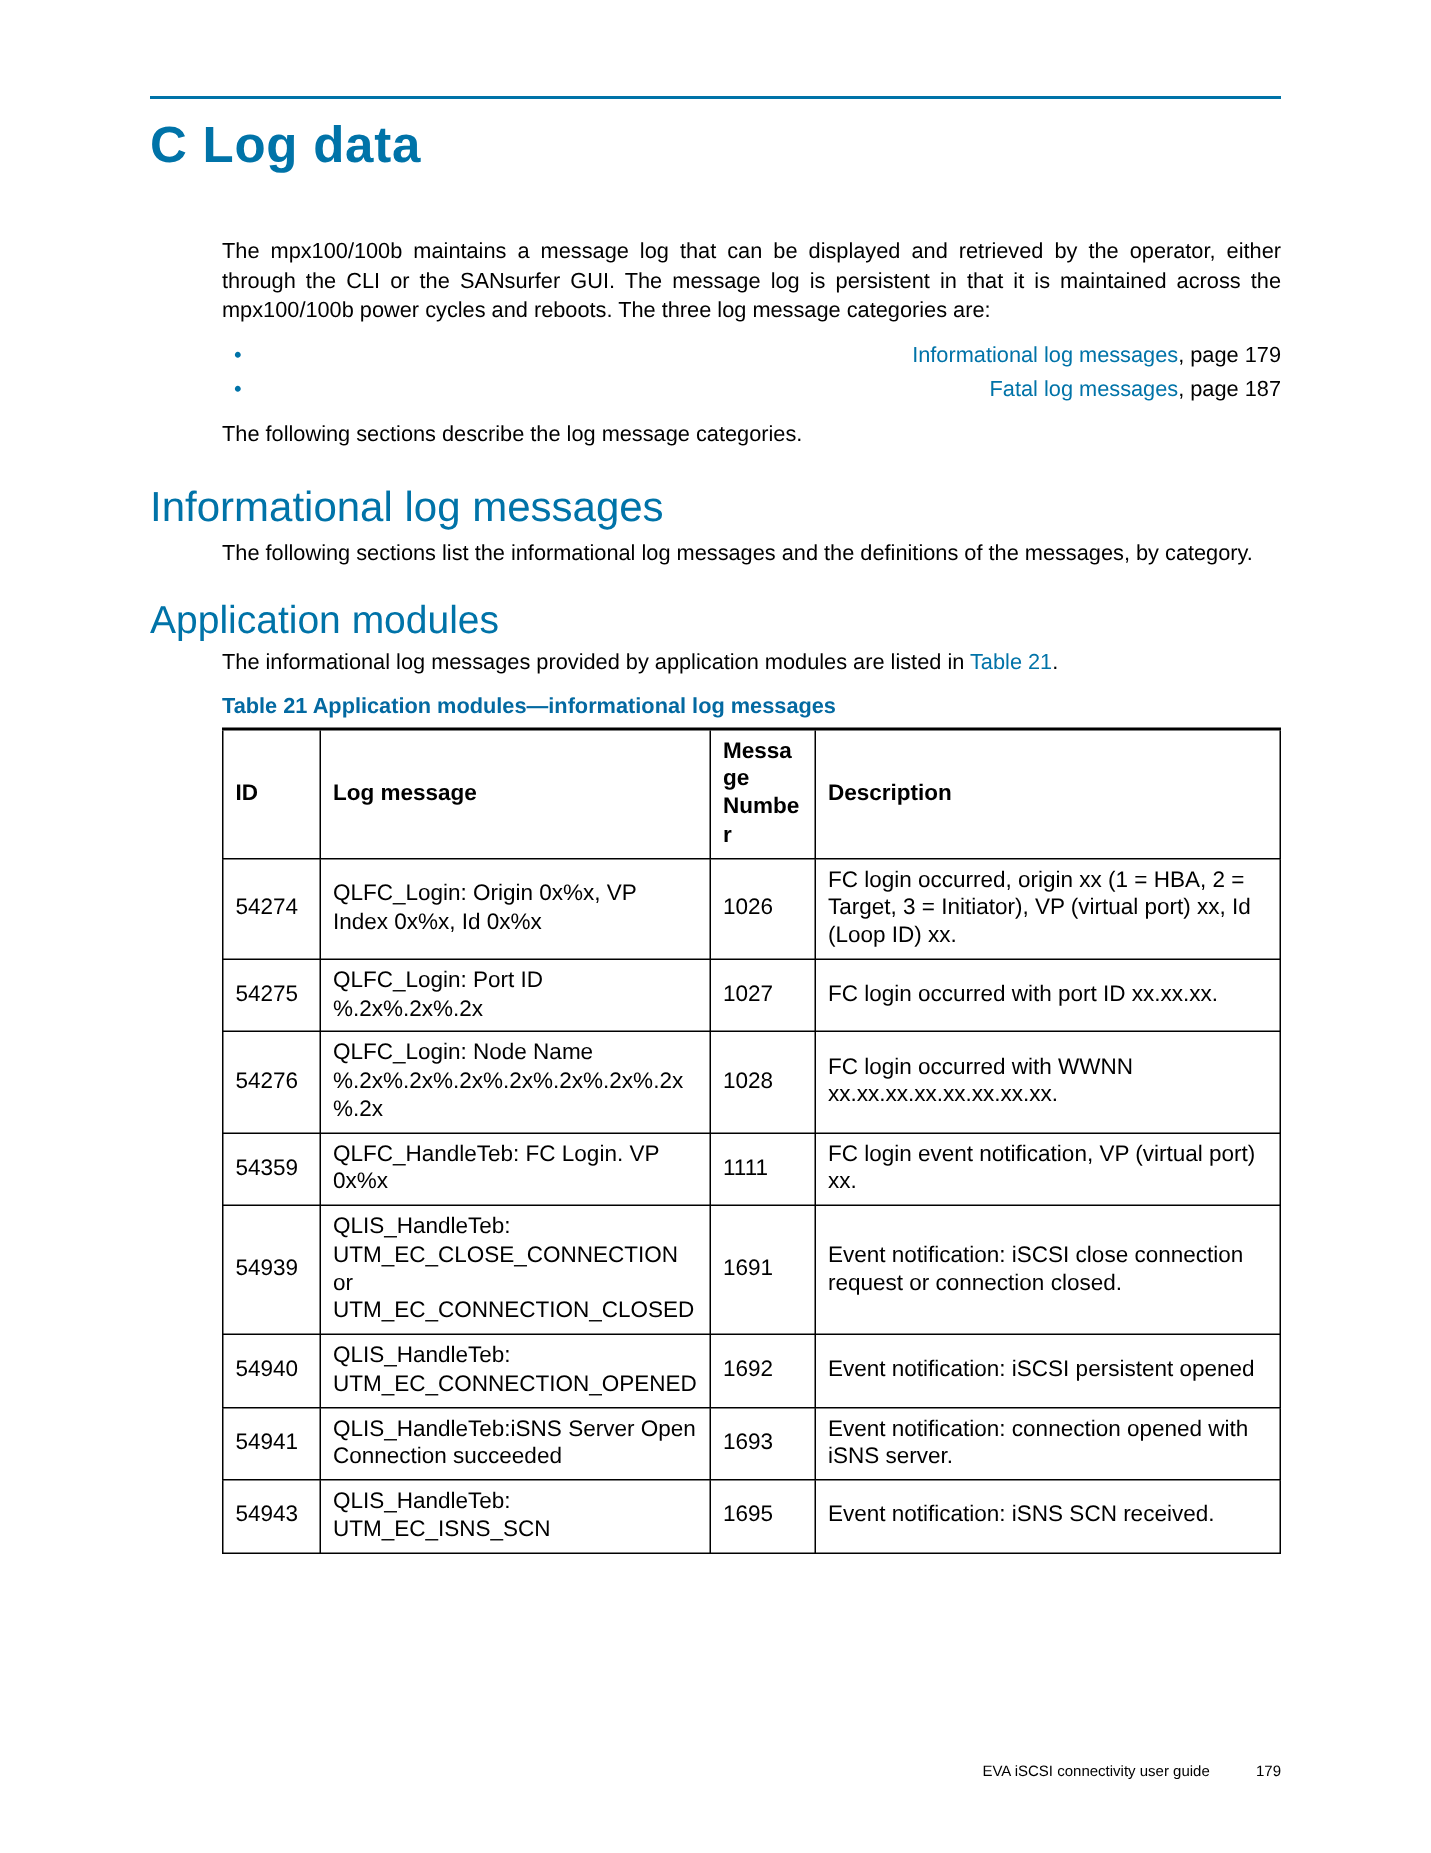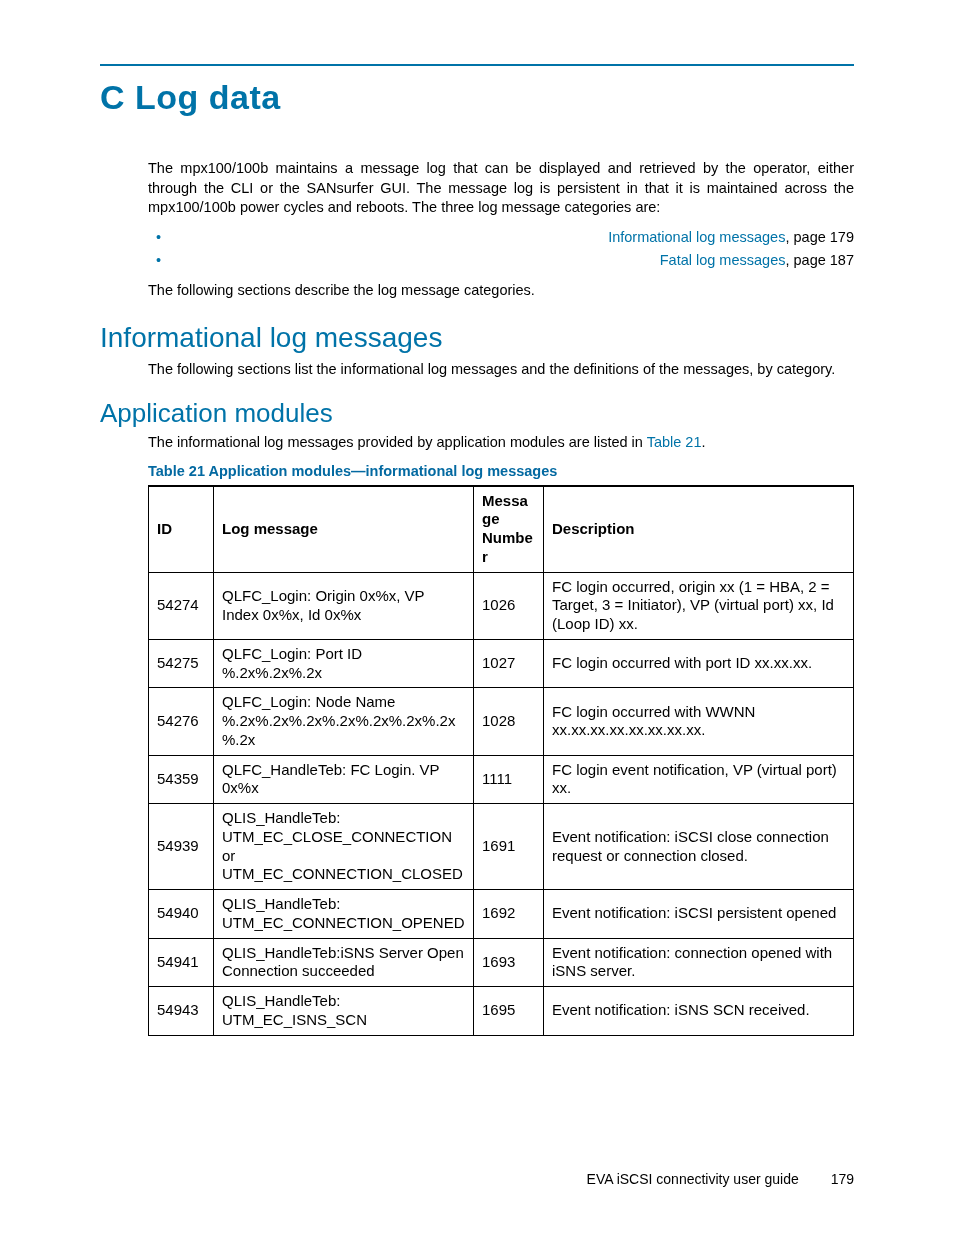--- a/index.html
+++ b/index.html
@@ -94,21 +94,21 @@
     font-weight: bold;
   }
   table.data col.c-id { width: 65px; }
   table.data col.c-msg { width: 260px; }
   table.data col.c-num { width: 70px; }
   table.data col.c-desc { width: auto; }
   .footer {
     position: absolute;
     bottom: 48px;
     right: 100px;
-    font-size: 14px;
+    font-size: 10px;
   }
   .footer .pno { margin-left: 28px; }
 </style>
 </head>
 <body>
 
 <div class="page">
   <div class="top-rule"></div>
   <h1 class="h1">C Log data</h1>
 

